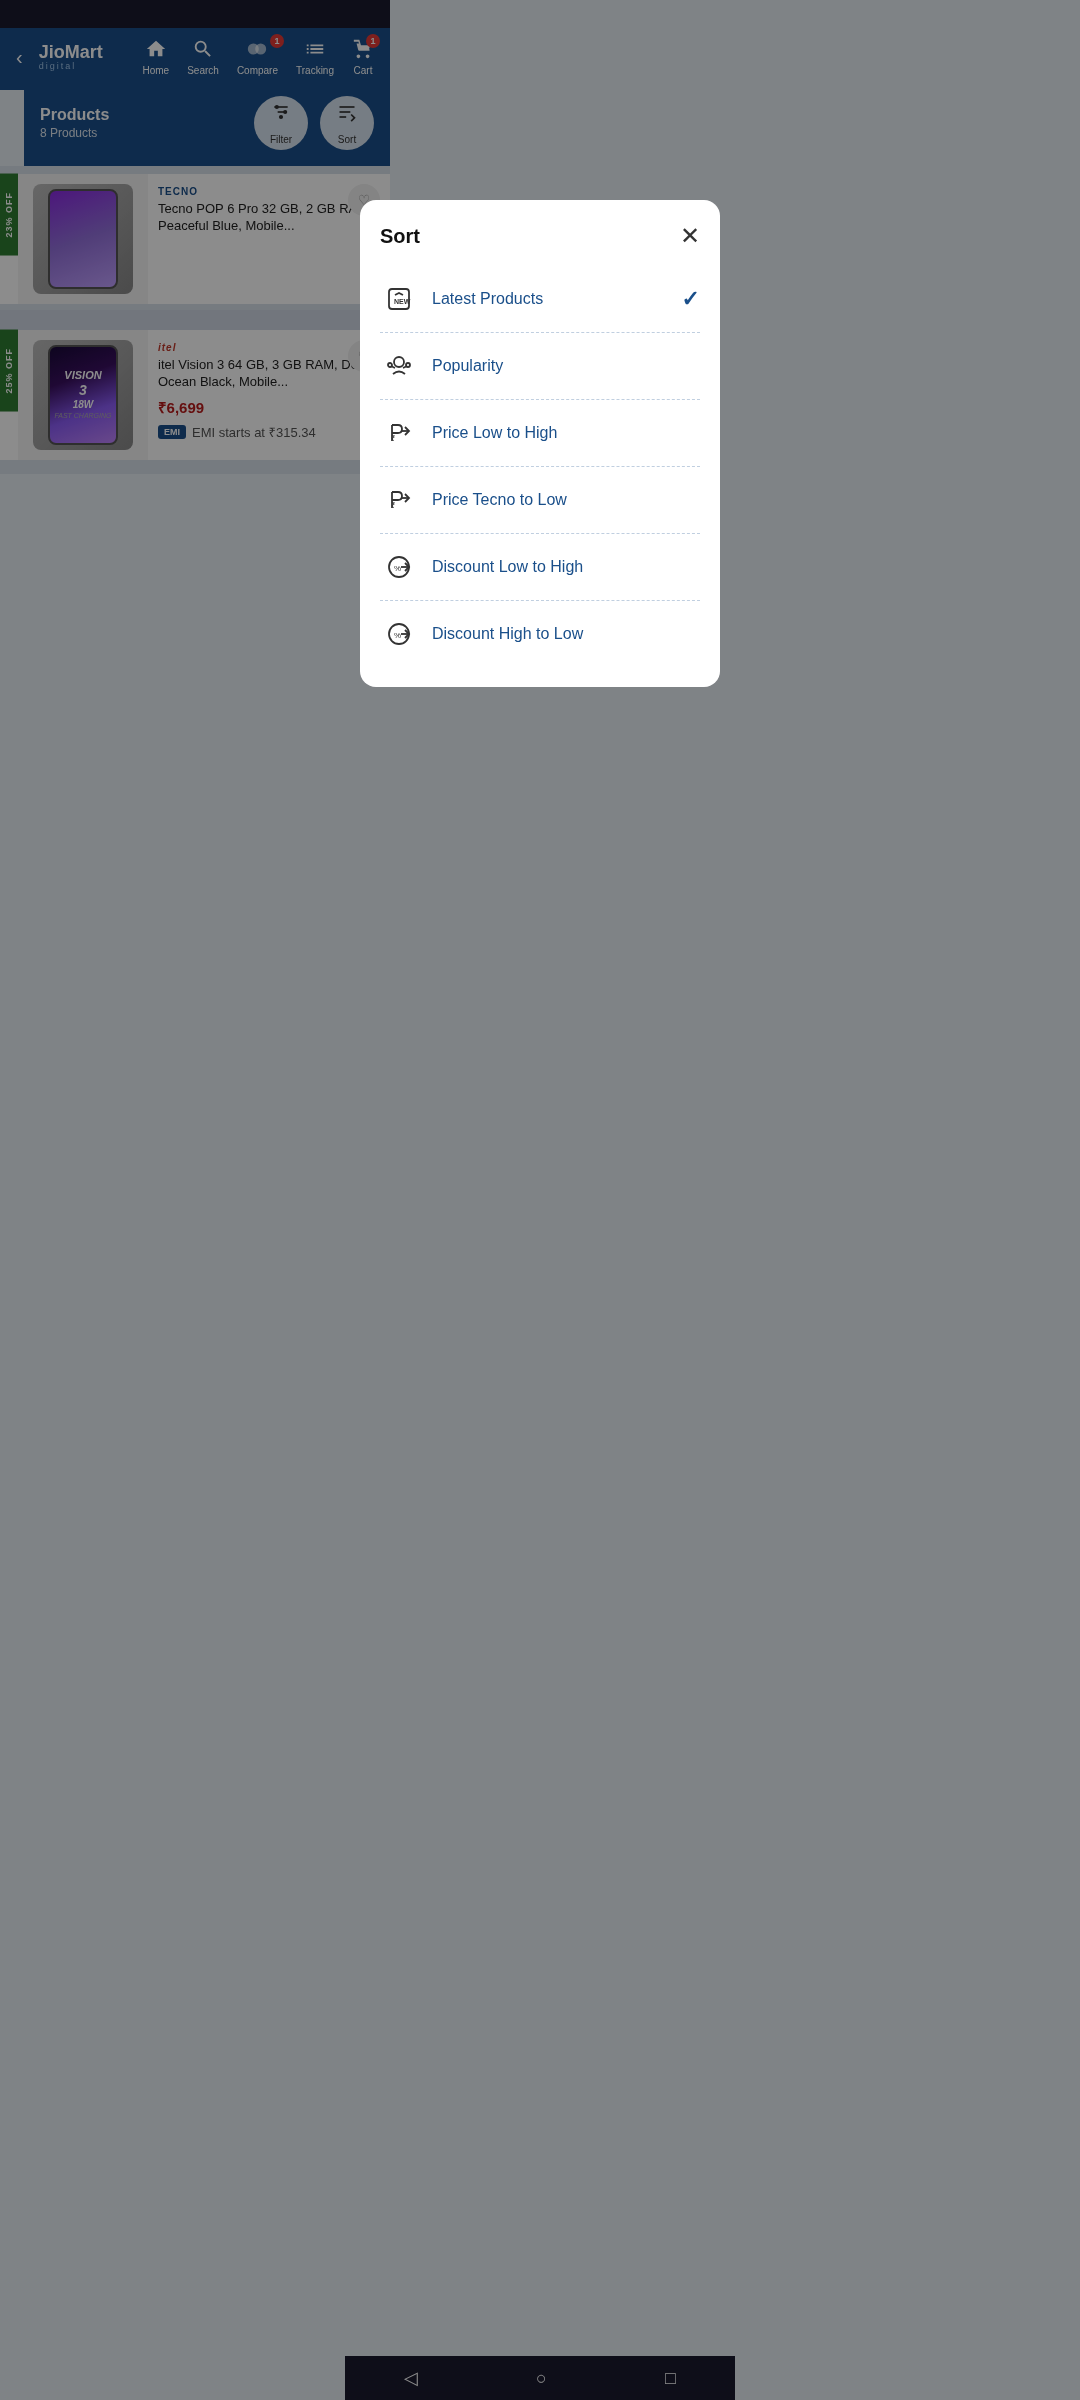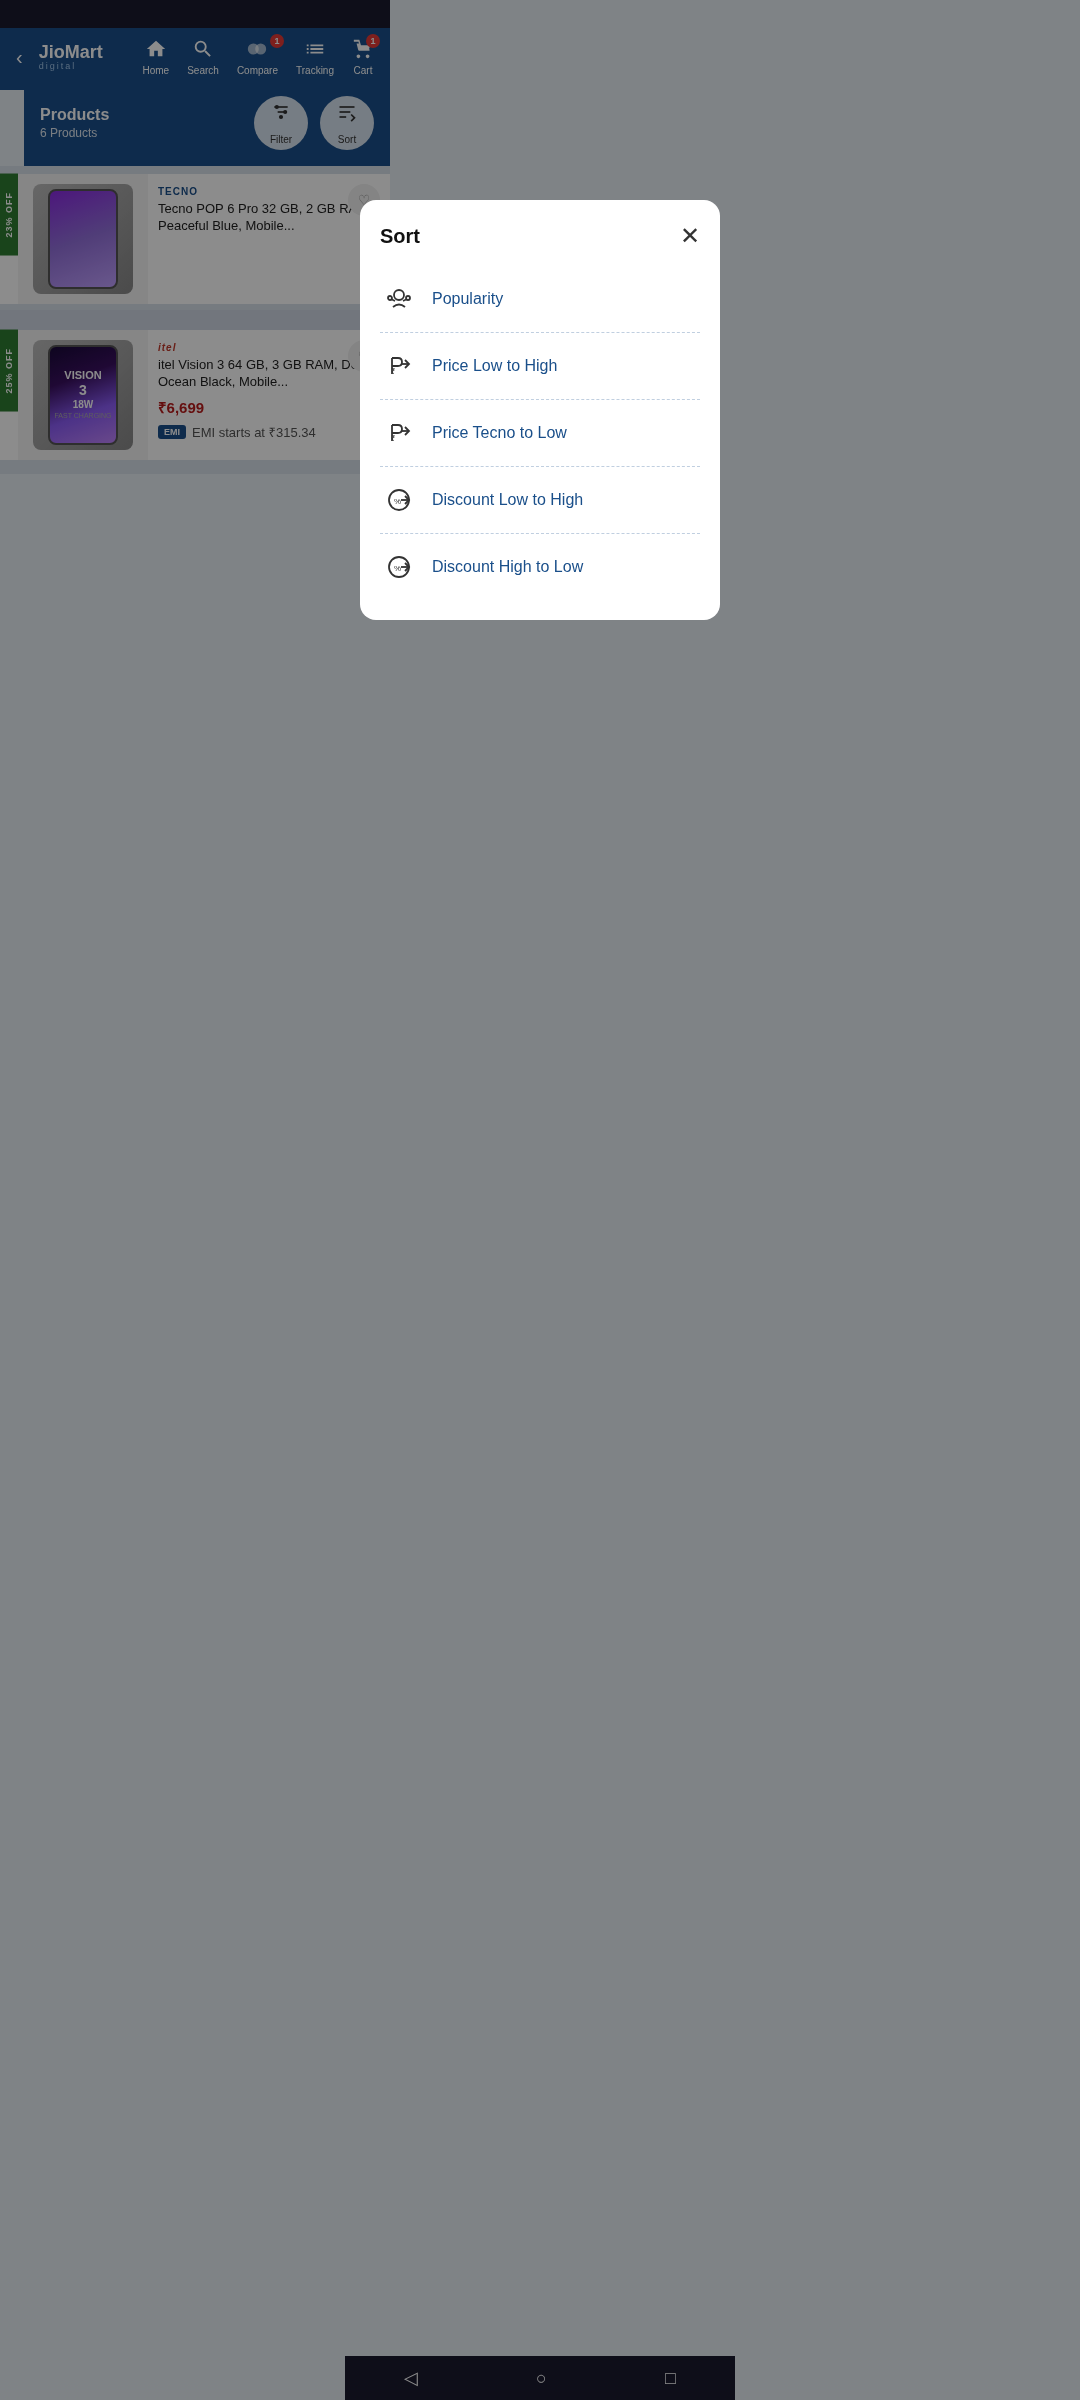--- a/index.html
+++ b/index.html
@@ -137,20 +137,21 @@
     }
     .product-img-area {
       width: 130px;
       min-height: 130px;
       display: flex;
       align-items: center;
       justify-content: center;
       background: #f5f5f5;
       padding: 10px;
       margin-left: 18px;
+      font-style: italic;
     }
     .product-img-placeholder {
       width: 100px;
       height: 110px;
       background: linear-gradient(135deg, #bbb 0%, #888 100%);
       border-radius: 8px;
       position: relative;
       overflow: hidden;
       display: flex;
       align-items: center;
@@ -367,21 +368,21 @@
         <span class="badge">1</span>
         <span>Cart</span>
       </div>
     </div>
   </div>
 </div>
 
 <div class="products-bar">
   <div class="products-info">
     <div class="products-title">Products</div>
-    <div class="products-count">6 Products</div>
+    <div class="products-count">8 Products</div>
   </div>
   <div class="filter-sort-btns">
     <div class="filter-sort-btn">
       <svg viewBox="0 0 24 24" fill="none" stroke="#333" stroke-width="2">
         <line x1="4" y1="6" x2="20" y2="6"></line>
         <line x1="8" y1="12" x2="16" y2="12"></line>
         <line x1="11" y1="18" x2="13" y2="18"></line>
         <circle cx="7" cy="6" r="1.5" fill="#333"></circle>
         <circle cx="17" cy="12" r="1.5" fill="#333"></circle>
         <circle cx="12" cy="18" r="1.5" fill="#333"></circle>
@@ -445,20 +446,31 @@
 </div>
 
 <div class="overlay"></div>
 
 <div class="sort-modal">
   <div class="sort-header">
     <span class="sort-title">Sort</span>
     <span class="close-btn">✕</span>
   </div>
 
+  <div class="sort-item">
+    <div class="sort-icon">
+      <svg viewBox="0 0 28 28" fill="none" stroke="#333" stroke-width="1.8">
+        <rect x="4" y="4" width="20" height="20" rx="3"></rect>
+        <path d="M10 10 L14 8 L18 10"></path>
+        <text x="9" y="19" font-size="7" fill="#333" stroke="none" font-weight="600">NEW</text>
+      </svg>
+    </div>
+    <span class="sort-label">Latest Products</span>
+    <span class="check-icon">✓</span>
+  </div>
 
   <div class="sort-item">
     <div class="sort-icon">
       <svg viewBox="0 0 28 28" fill="none" stroke="#333" stroke-width="1.8">
         <circle cx="14" cy="10" r="5"></circle>
         <path d="M8 22 Q14 17 20 22"></path>
         <path d="M6 14 L10 16"></path>
         <path d="M22 14 L18 16"></path>
         <circle cx="5" cy="13" r="2"></circle>
         <circle cx="23" cy="13" r="2"></circle>

